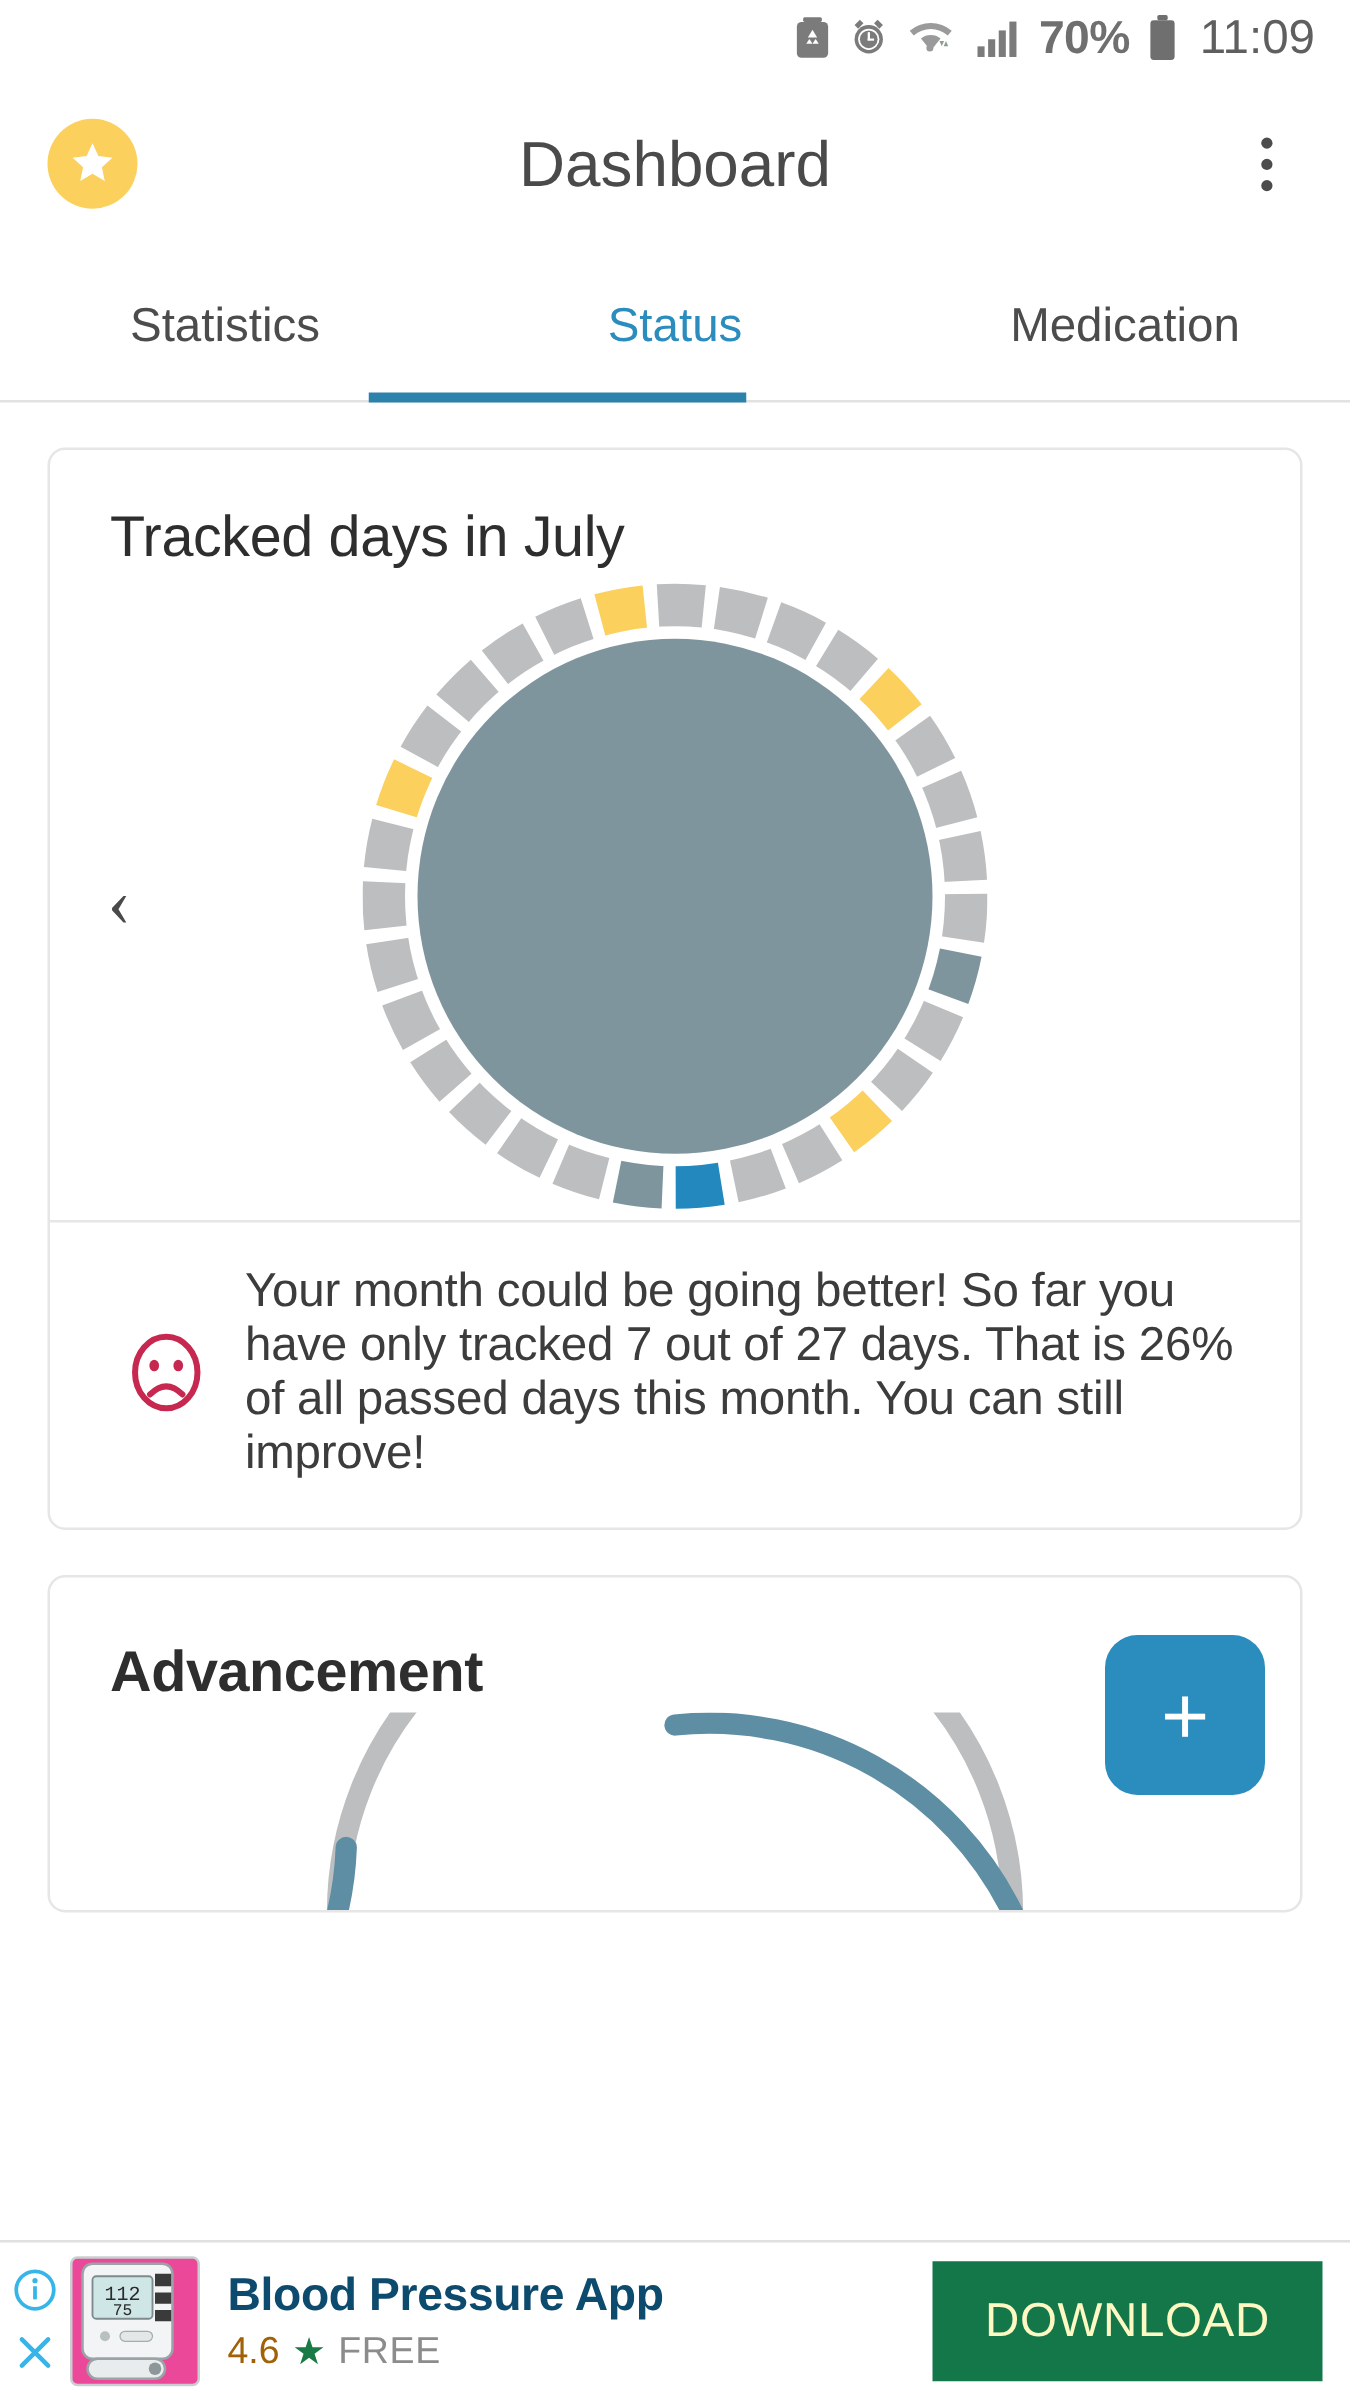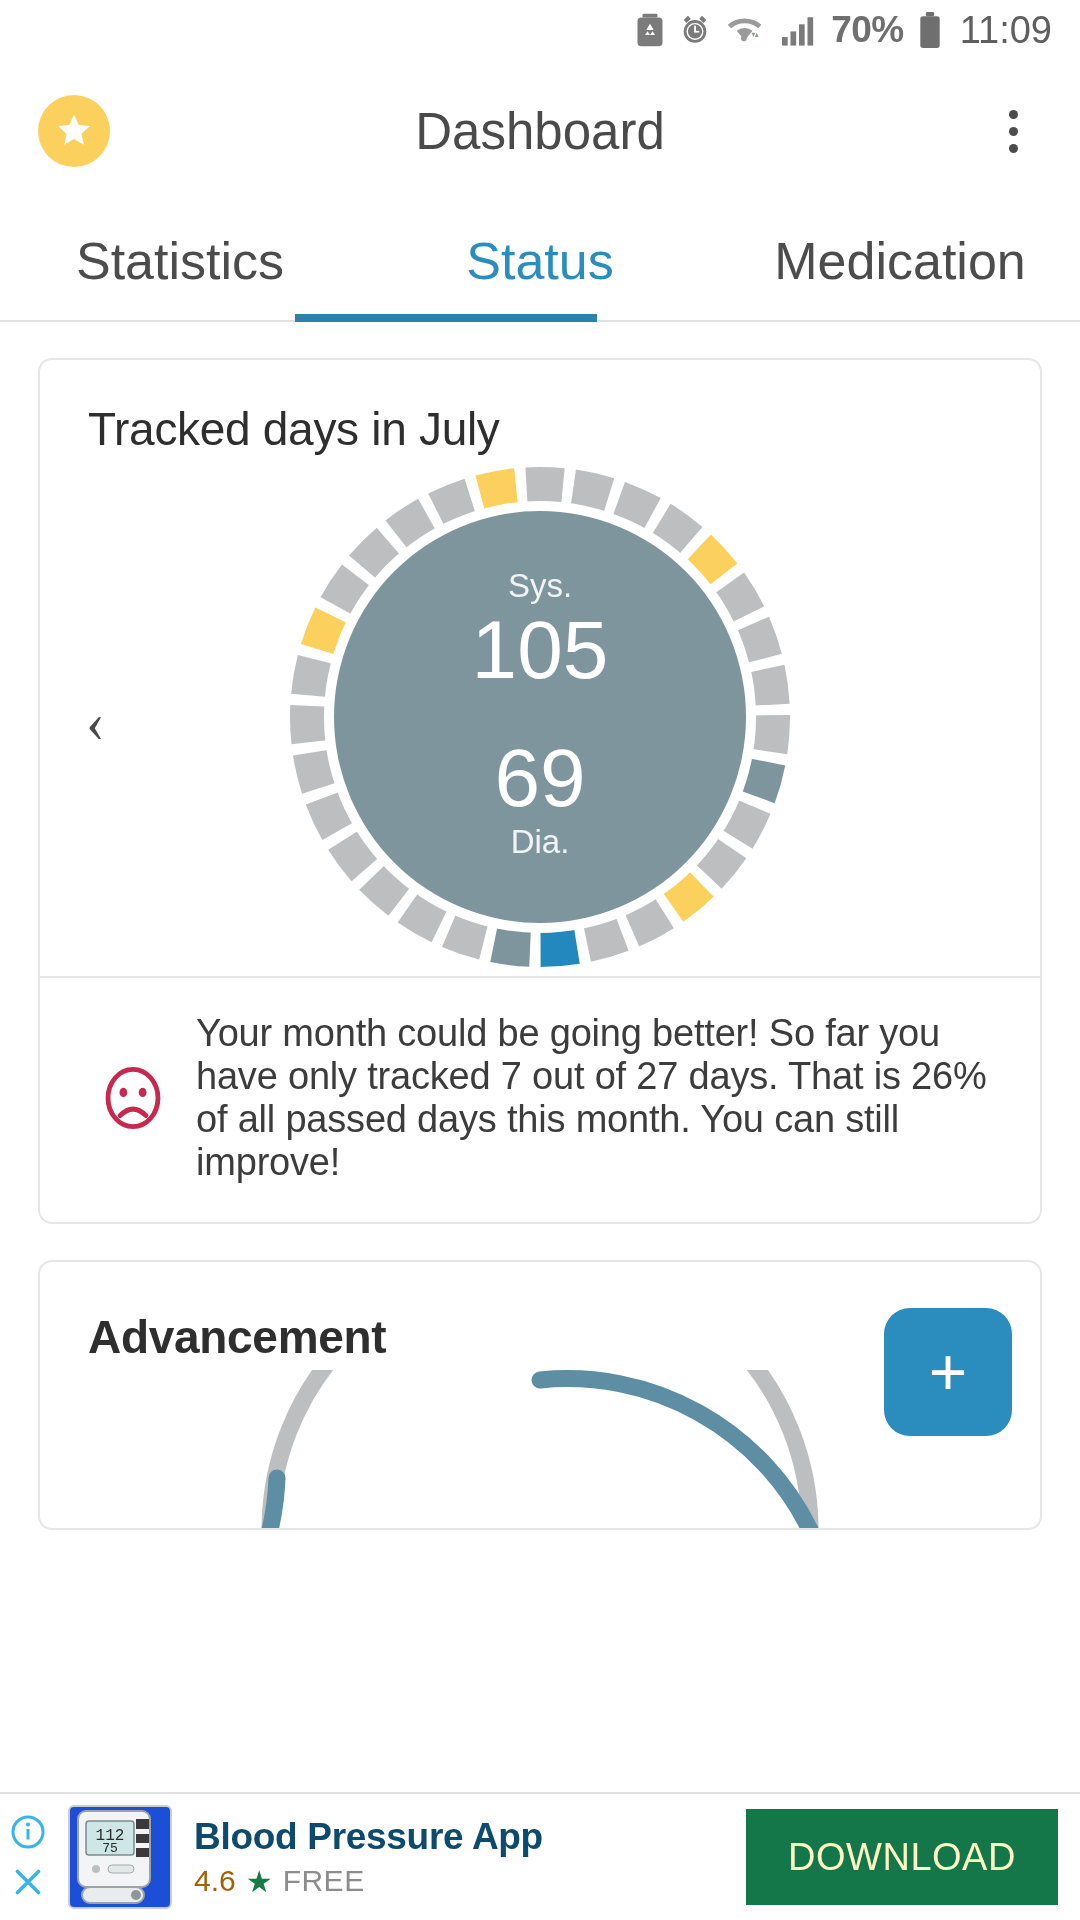--- a/index.html
+++ b/index.html
@@ -35,21 +35,21 @@
     display: flex; flex-direction: column; align-items: center; justify-content: center; gap: 8px;
   }
   .overflow i { width: 9px; height: 9px; border-radius: 50%; background: #4c4c4c; display: block; }
 
   
   .tabs {
     height: 120px; display: flex; position: relative; border-bottom: 2px solid #e2e2e2;
   }
   .tab {
     flex: 1; display: flex; align-items: center; justify-content: center;
-    font-size: 52px; color: #4c4c4c;
+    font-size: 38px; color: #4c4c4c;
   }
   .tab.active { color: #2b8cbe; }
   .tab-indicator {
     position: absolute; bottom: -2px; left: 295px; width: 302px; height: 8px; background: #2b83ab;
   }
 
   
   .scroll { position: relative; }
   .card {
     margin: 36px 38px 0 38px; background: #fff;
@@ -106,22 +106,22 @@
     position: absolute; left: 0; bottom: 0; width: 1080px; height: 128px;
     background: #ffffff; border-top: 2px solid #e0e0e0;
     display: flex; align-items: center;
   }
   .ad-close-col {
     width: 52px; height: 100%; display: flex; flex-direction: column;
     align-items: center; justify-content: center; gap: 14px; padding-left: 4px;
   }
   .ad-info-dot, .ad-x { width: 36px; height: 36px; display: block; }
   .ad-thumb {
-    width: 104px; height: 104px; margin-left: 16px; border-radius: 6px;
-    background: #1d4ed8; border: 2px solid #c9cfd1; position: relative; overflow: hidden;
+    width: 104px; height: 104px; margin-left: 4px; border-radius: 6px;
+    background: #ec4899; border: 2px solid #c9cfd1; position: relative; overflow: hidden;
     flex: 0 0 auto;
   }
   .ad-body { flex: 1; padding-left: 22px; }
   .ad-name { font-size: 37px; font-weight: 700; color: #0c4a6e; letter-spacing: -0.3px; }
   .ad-sub { display: flex; align-items: center; gap: 10px; margin-top: 6px; }
   .ad-rating { font-size: 30px; color: #a16207; }
   .ad-star { color: #1a7a45; font-size: 30px; }
   .ad-free { font-size: 30px; color: #8c8c8c; letter-spacing: 0.5px; }
   .ad-cta {
     width: 312px; height: 96px; margin-right: 22px; background: #14774a;
@@ -238,26 +238,20 @@
             <path d="M198.93258862328634 456.69614501821457 L189.20546264676943 495.4954107359697 A250 250 0 0 1 151.96751015418388 482.9774574488333 L167.65270852951448 446.18106425702 A210 210 0 0 0 198.93258862328634 456.69614501821457 Z" fill="#bcbec0"></path>
             <path d="M158.97420899431916 442.2466786281601 L141.6359630884752 478.29366503352395 A250 250 0 0 1 107.68011914228904 458.53601025768444 L130.45130007952278 425.6502486164549 A210 210 0 0 0 158.97420899431916 442.2466786281601 Z" fill="#bcbec0"></path>
             <path d="M122.74243594420065 420.0494309795281 L98.5028999335722 451.8683702137239 A250 250 0 0 1 69.21932077458476 425.67989465713003 L98.14422945065121 398.05111151198923 A210 210 0 0 0 122.74243594420065 420.0494309795281 Z" fill="#bcbec0"></path>
             <path d="M91.72060251865554 391.0131599991195 L61.57214585554229 417.30138095133276 A250 250 0 0 1 38.159704655196975 385.75424388028665 L72.05415191036545 364.51356485944075 A210 210 0 0 0 91.72060251865554 391.0131599991195 Z" fill="#bcbec0"></path>
             <path d="M67.17874622303614 356.32661403248915 L32.355650265519245 376.00787384820137 A250 250 0 0 1 15.772855117403196 340.39361876102294 L53.249198298618694 326.41063975925925 A210 210 0 0 0 67.17874622303614 356.32661403248915 Z" fill="#bcbec0"></path>
             <path d="M50.12161353763099 317.4098643470071 L12.049539925751162 329.6784099369132 A250 250 0 0 1 2.9752924116239967 291.4550886213689 L42.49924562576416 285.30227444194986 A210 210 0 0 0 50.12161353763099 317.4098643470071 Z" fill="#bcbec0"></path>
             <path d="M41.24752547870844 275.8561672473211 L1.4851493794147927 280.20972291347744 A250 250 0 0 1 0.29095025868360835 240.94220263527484 L40.24439821729425 242.87145021363088 A210 210 0 0 0 41.24752547870844 275.8561672473211 Z" fill="#bcbec0"></path>
             <circle cx="250" cy="253" r="216" fill="#ffffff"></circle>
             <circle cx="250" cy="253" r="206" fill="#7f959d"></circle>
           </svg>
-        <div class="donut-center">
-          <div class="dc-sys-label">Sys.</div>
-          <div class="dc-sys-val">105</div>
-          <div class="dc-dia-val">69</div>
-          <div class="dc-dia-label">Dia.</div>
-        </div>
       </div>
 
       <div class="card-divider"></div>
 
       <div class="message">
         <span class="sad-icon">
           <svg width="74" height="74" viewBox="0 0 40 40">
             <ellipse cx="20" cy="20" rx="13.5" ry="15.5" fill="none" stroke="#c7284f" stroke-width="2.6"></ellipse>
             <ellipse cx="14.8" cy="17" rx="2.1" ry="2.5" fill="#c7284f"></ellipse>
             <ellipse cx="25.2" cy="17" rx="2.1" ry="2.5" fill="#c7284f"></ellipse>

